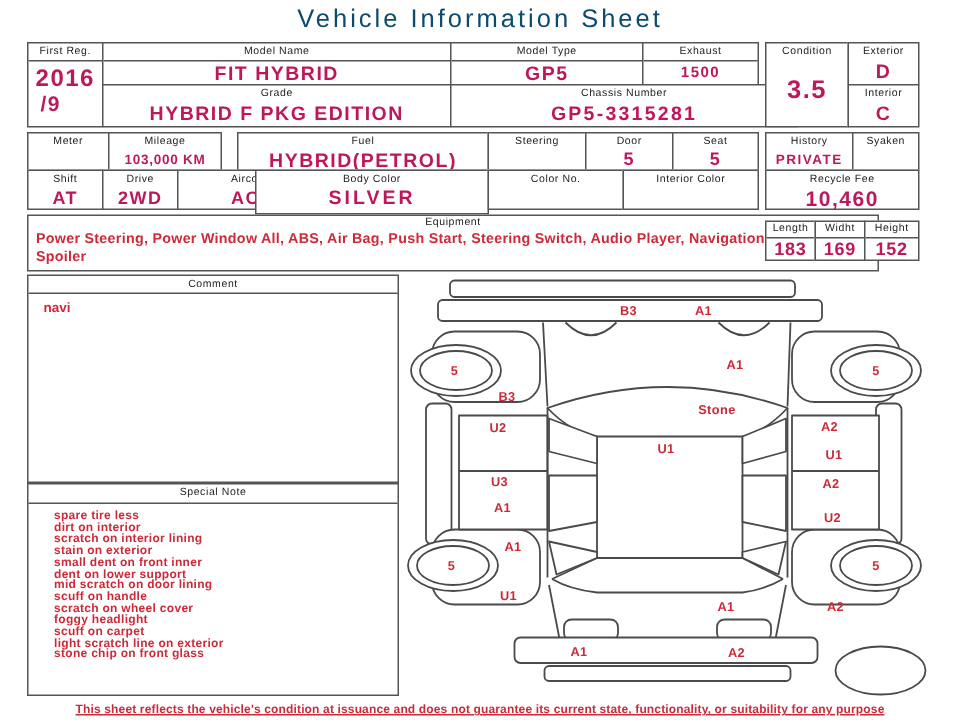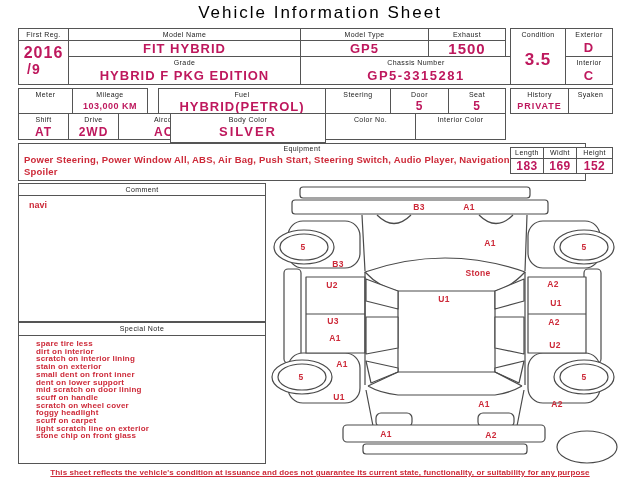--- a/index.html
+++ b/index.html
@@ -1,19 +1,19 @@
 <!DOCTYPE html>
 <html><head>
 <meta charset="utf-8">
 <style>
   html,body{margin:0;padding:0;background:#ffffff;}
   #sheet{position:relative;width:640px;height:480px;background:#fff;
          font-family:"Liberation Sans",sans-serif;overflow:hidden;}
   #title{position:absolute;top:3px;left:0;width:640px;text-align:center;
-         font-size:17px;letter-spacing:2px;color:#000000;font-weight:500;}
+         font-size:17px;letter-spacing:2px;color:#0c4a6e;font-weight:500;}
   .cell{position:absolute;border:1px solid #555;box-sizing:border-box;background:#fff;}
   .lbl{font-size:7px;color:#222;text-align:center;height:11px;line-height:11px;
        letter-spacing:.4px;overflow:hidden;white-space:nowrap;}
   .lbl.u{border-bottom:1px solid #555;}
   .val{color:#be185d;font-weight:bold;text-align:center;letter-spacing:1px;white-space:nowrap;}
   .eqtext{color:#cd2a39;font-weight:bold;font-size:9.5px;line-height:12px;
           text-align:left;padding:1px 5px;letter-spacing:.2px;}
   .freeform{color:#cd2a39;font-weight:bold;font-size:9px;text-align:left;padding:4px 10px;}
   .note-line{color:#cd2a39;font-weight:bold;font-size:8px;line-height:7.7px;
              letter-spacing:.2px;white-space:nowrap;}
@@ -42,21 +42,21 @@
   <div class="cell" style="left:68px;top:56px;width:233px;height:29px;">
     <div class="lbl">Grade</div>
     <div class="val" style="font-size:13px;line-height:15px;">HYBRID F PKG EDITION</div>
   </div>
   <div class="cell" style="left:300px;top:28px;width:129px;height:29px;">
     <div class="lbl u">Model Type</div>
     <div class="val" style="font-size:13px;line-height:16px;">GP5</div>
   </div>
   <div class="cell" style="left:428px;top:28px;width:78px;height:29px;">
     <div class="lbl u">Exhaust</div>
-    <div class="val" style="font-size:15px;line-height:16px;">1500</div>
+    <div class="val" style="font-size:10px;line-height:16px;">1500</div>
   </div>
   <div class="cell" style="left:300px;top:56px;width:232px;height:29px;">
     <div class="lbl">Chassis Number</div>
     <div class="val" style="font-size:13px;line-height:15px;letter-spacing:1.5px;">GP5-3315281</div>
   </div>
   <div class="cell" style="left:510px;top:28px;width:56px;height:57px;">
     <div class="lbl">Condition</div>
     <div class="val" style="font-size:17px;line-height:40px;">3.5</div>
   </div>
   <div class="cell" style="left:565px;top:28px;width:48px;height:29px;">
@@ -116,20 +116,24 @@
     <div class="lbl">Interior Color</div>
     <div class="val" style="font-size:10px;line-height:13px;"></div>
   </div>
   <div class="cell" style="left:510px;top:88px;width:59px;height:26px;">
     <div class="lbl">History</div>
     <div class="val" style="font-size:9px;line-height:12px;">PRIVATE</div>
   </div>
   <div class="cell" style="left:568px;top:88px;width:45px;height:26px;">
     <div class="lbl">Syaken</div>
     <div class="val" style="font-size:9px;line-height:12px;"></div>
+  </div>
+  <div class="cell" style="left:510px;top:113px;width:103px;height:27px;">
+    <div class="lbl">Recycle Fee</div>
+    <div class="val" style="font-size:14px;line-height:14px;">10,460</div>
   </div>
 
   <div class="cell" style="left:18px;top:143px;width:568px;height:38px;">
     <div class="lbl" style="height:9px;line-height:9px;">Equipment</div>
     <div class="eqtext">Power Steering, Power Window  All, ABS, Air Bag, Push Start, Steering Switch, Audio Player, Navigation System, Rear Spoiler</div>
   </div>
   <div class="cell" style="left:510px;top:147px;width:34px;height:27px;">
 
     <div class="lbl u" style="height:10px;line-height:10px;">Length</div>
     <div class="val" style="font-size:12px;line-height:15px;letter-spacing:.5px;">183</div>

